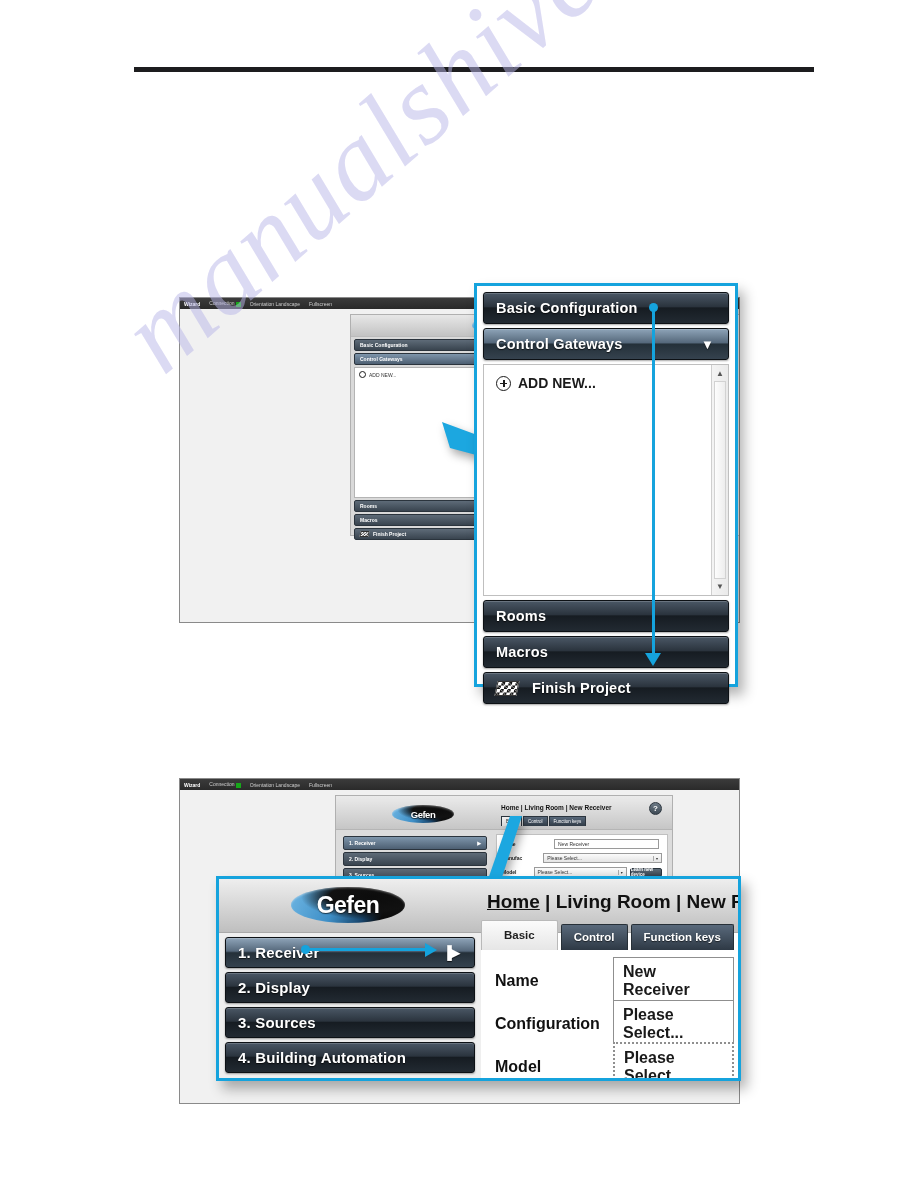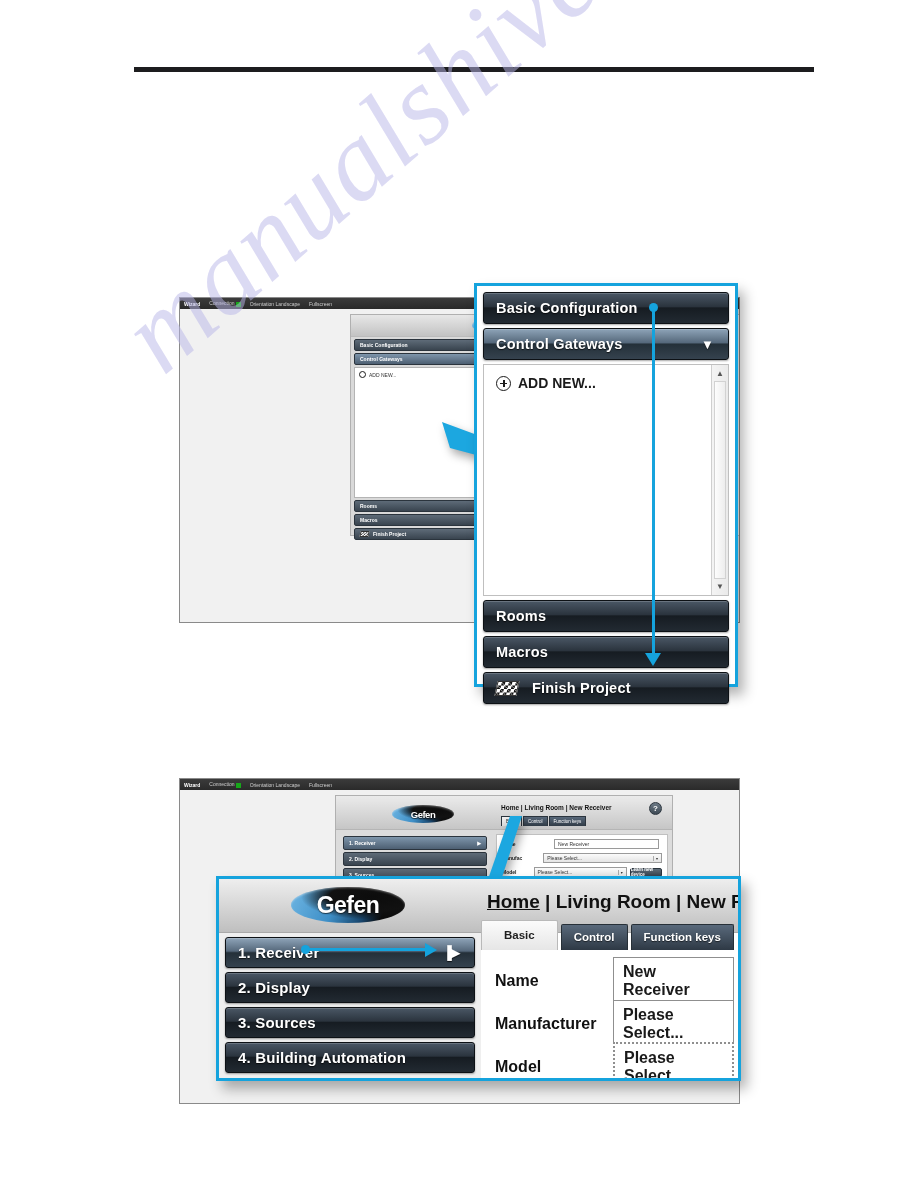--- a/index.html
+++ b/index.html
@@ -574,21 +574,21 @@
         <span>4. Building Automation</span>
       </div>
     </div>
 
     <div style="position:absolute;left:262px;top:66px;right:0;bottom:0;background:#ffffff;padding-top:14px;">
       <div class="form-row">
         <span class="form-label">Name</span>
         <span class="form-value">New Receiver</span>
       </div>
       <div class="form-row">
-        <span class="form-label">Manufacturer</span>
+        <span class="form-label">Configuration</span>
         <span class="form-value">Please Select...</span>
       </div>
       <div class="form-row">
         <span class="form-label">Model</span>
         <span class="form-value dashed">Please Select...</span>
       </div>
     </div>
 
     <div class="dot" style="left:82px; top:66px;"></div>
     <div class="conn-line" style="left:88px; top:69px; width:120px; height:3px;"></div>

